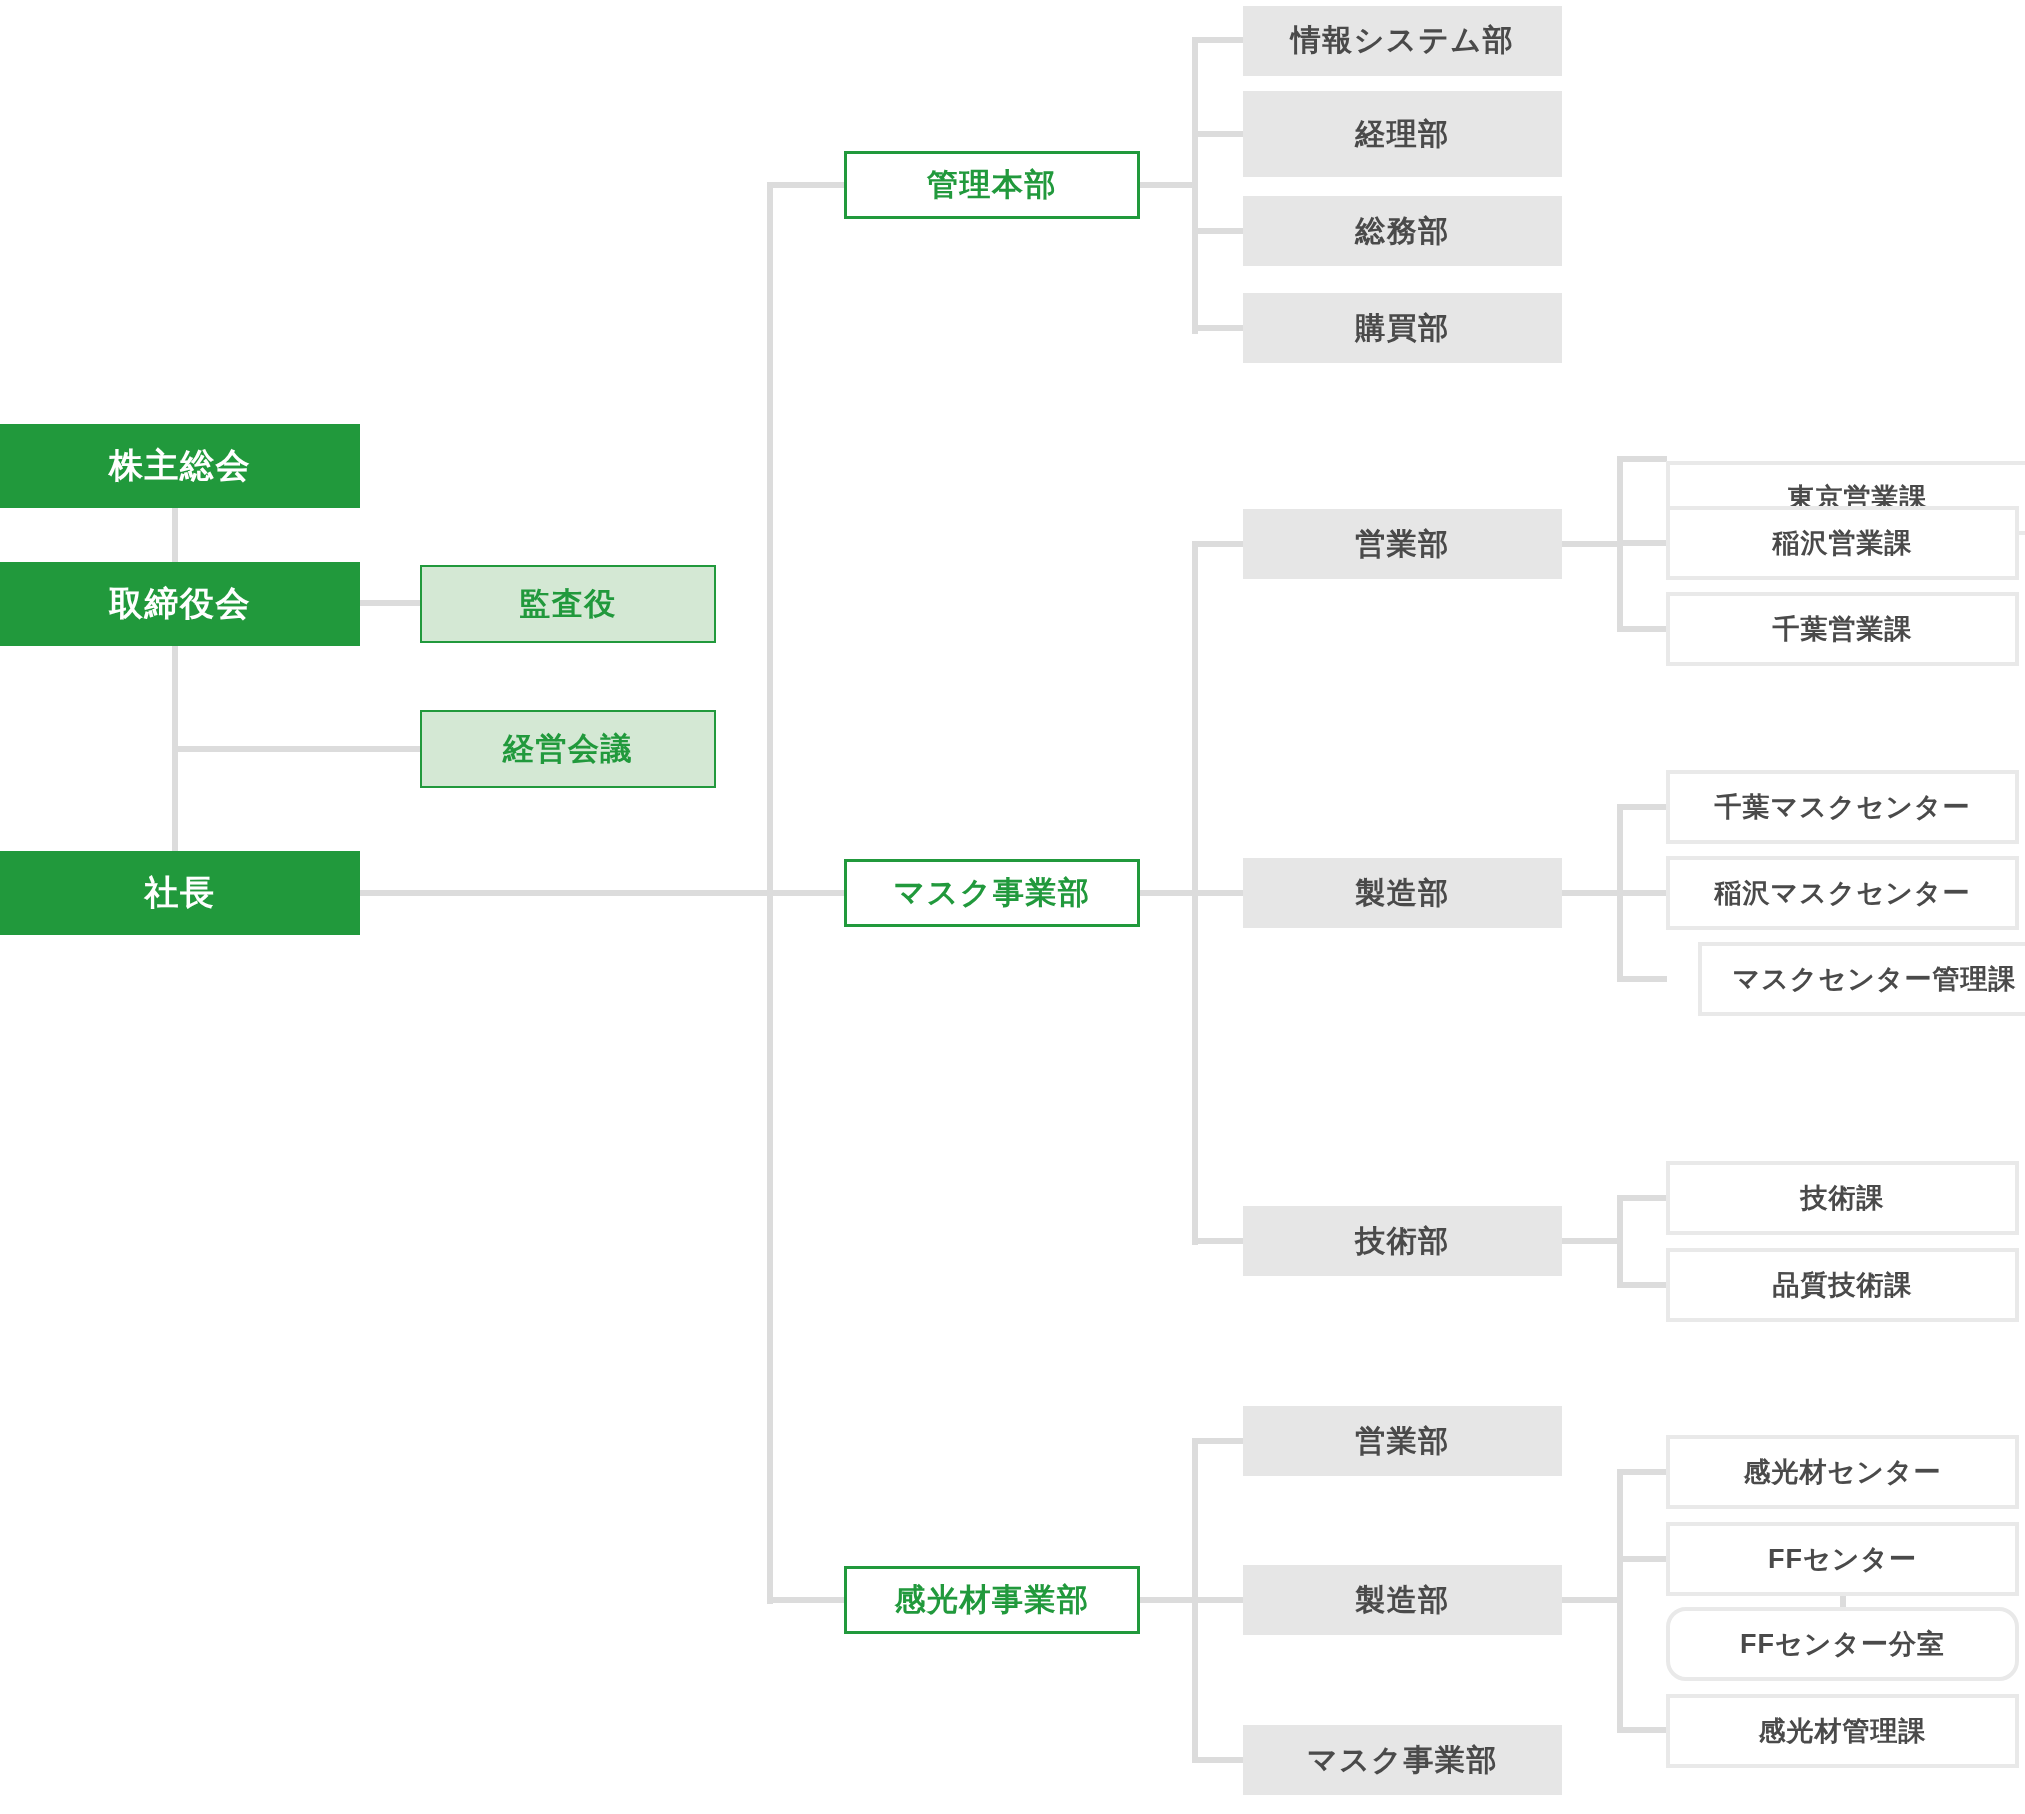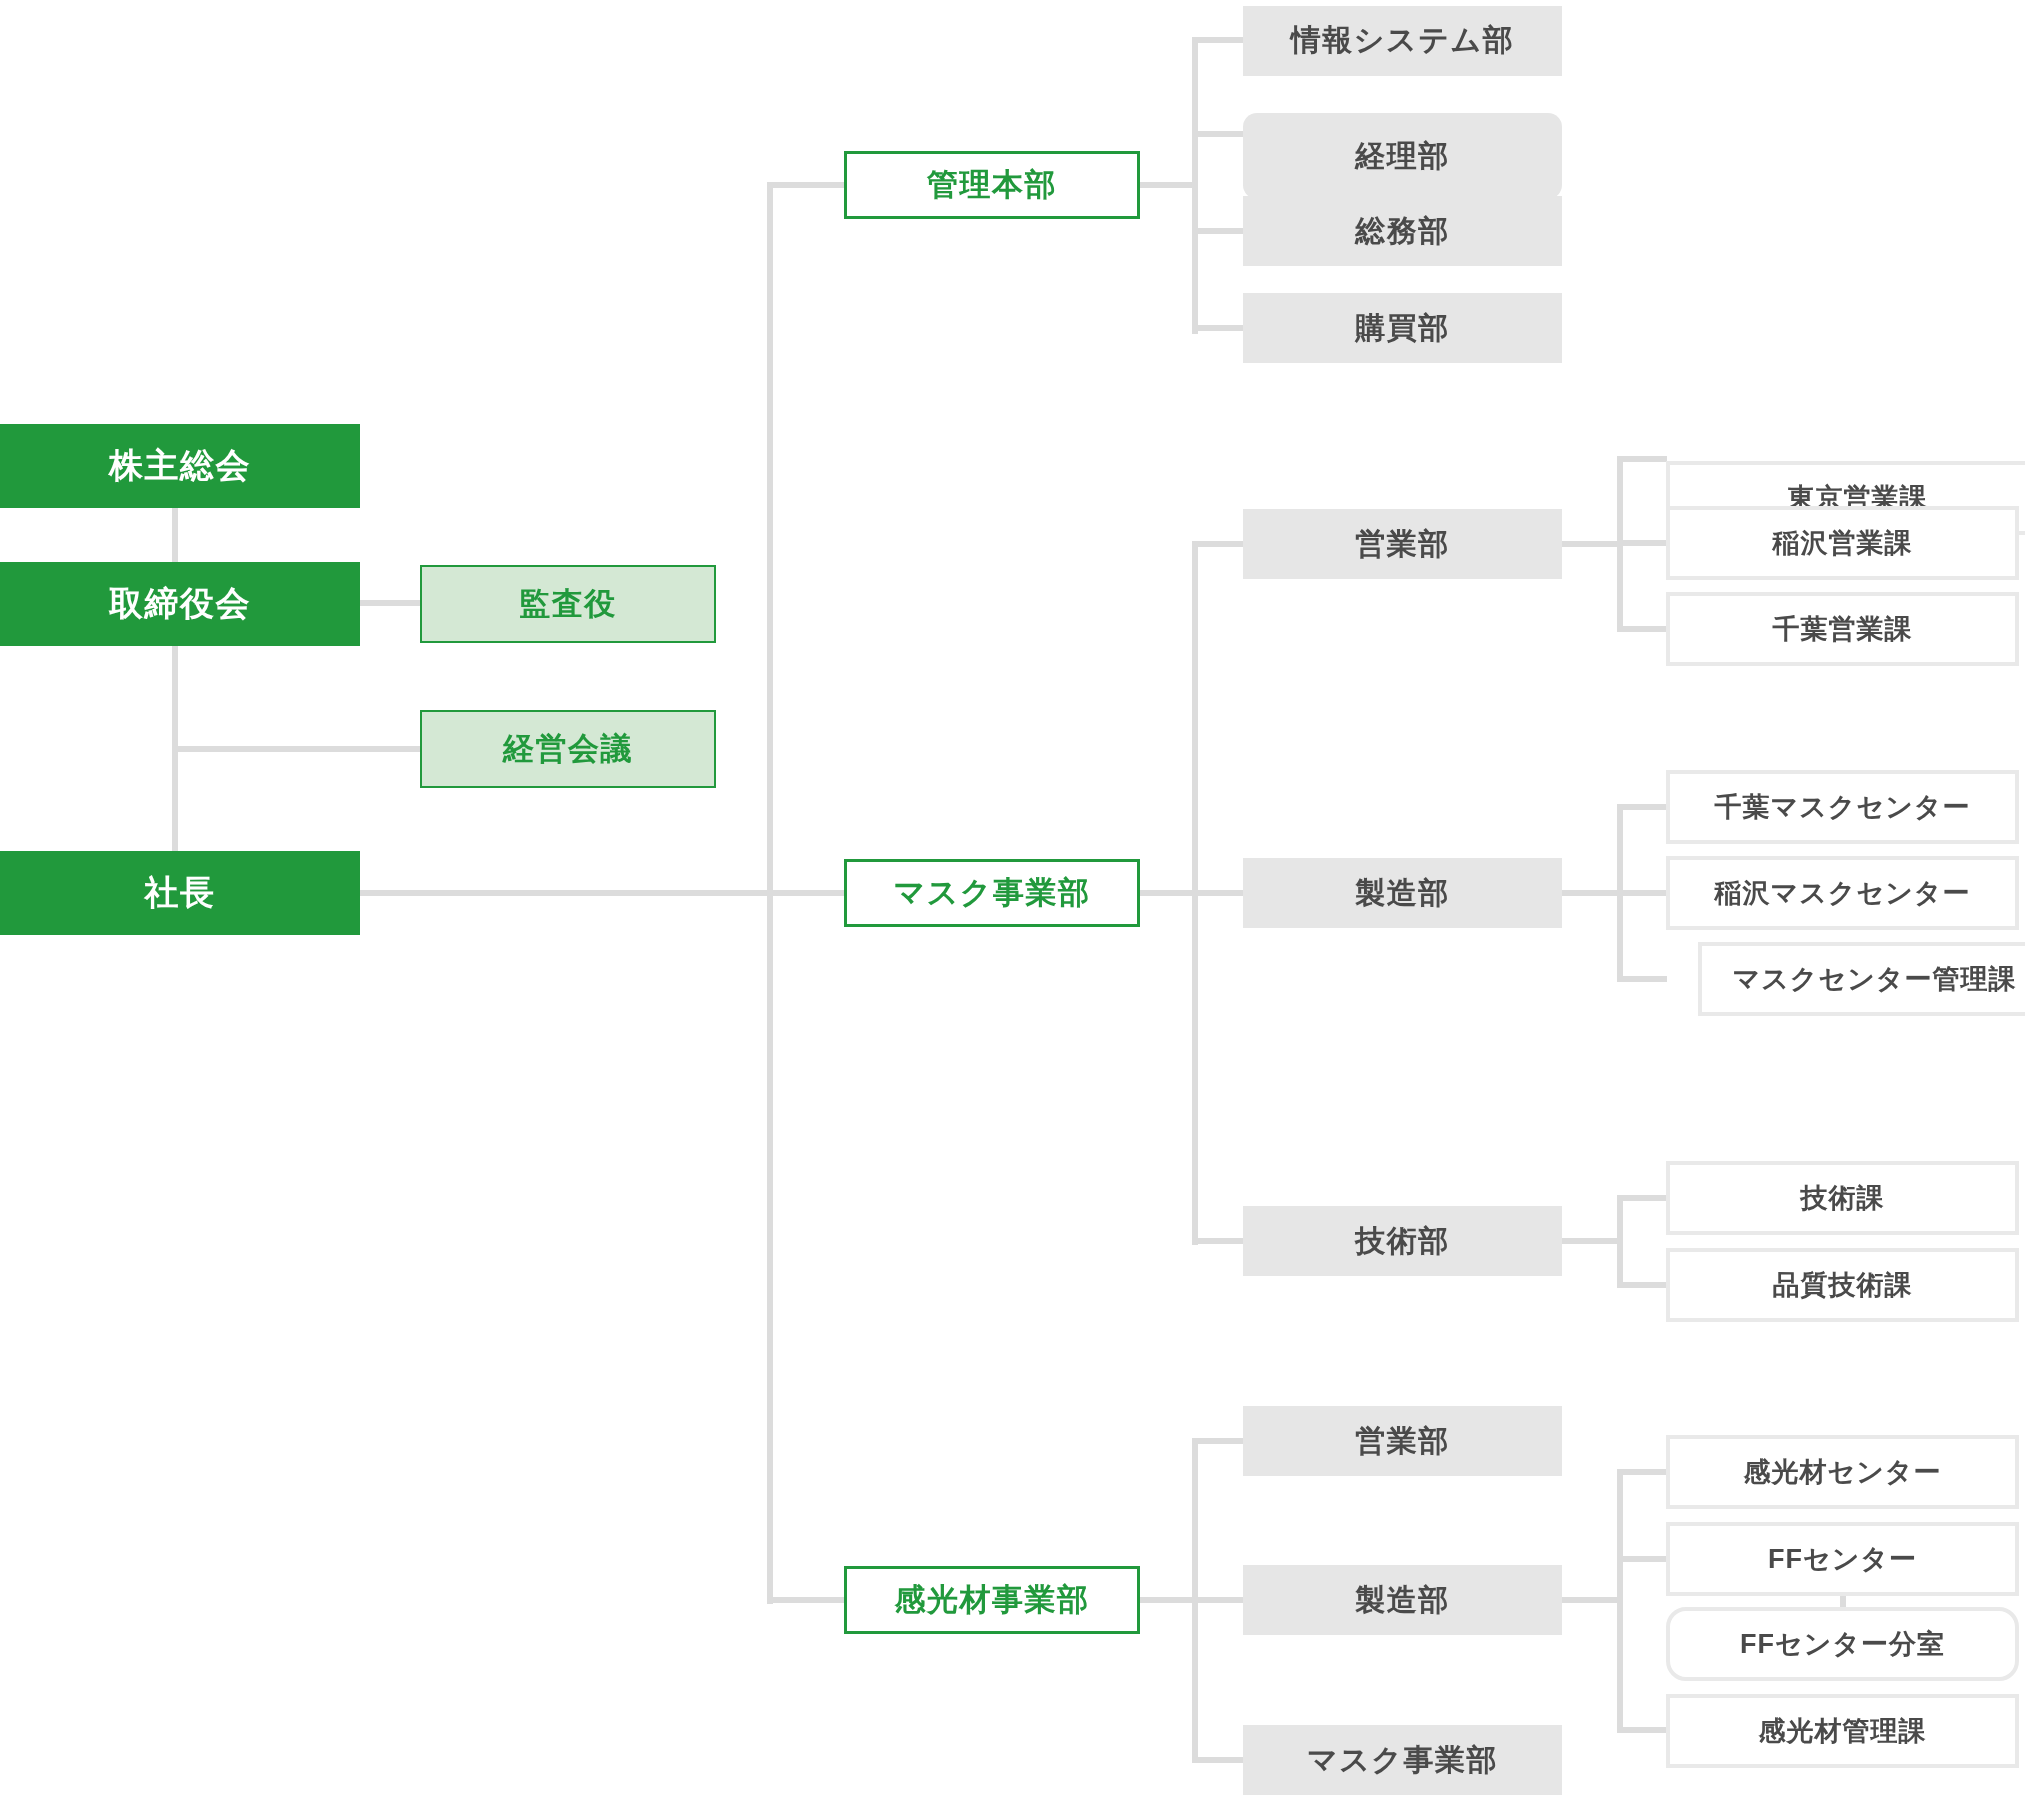--- a/index.html
+++ b/index.html
@@ -75,21 +75,21 @@
     <div class="line" style="left: 1840px; top: 1596px; width: 6px; height: 14px;"></div>
     <div class="node solid" style="left: 0px; top: 424px; width: 360px; height: 84px;">株主総会</div>
     <div class="node solid" style="left: 0px; top: 562px; width: 360px; height: 84px;">取締役会</div>
     <div class="node solid" style="left: 0px; top: 851px; width: 360px; height: 84px;">社長</div>
     <div class="node tint" style="left: 420px; top: 565px; width: 296px; height: 78px;">監査役</div>
     <div class="node tint" style="left: 420px; top: 710px; width: 296px; height: 78px;">経営会議</div>
     <div class="node outline-green" style="left: 844px; top: 151px; width: 296px; height: 68px;">管理本部</div>
     <div class="node outline-green" style="left: 844px; top: 859px; width: 296px; height: 68px;">マスク事業部</div>
     <div class="node outline-green" style="left: 844px; top: 1566px; width: 296px; height: 68px;">感光材事業部</div>
     <div class="node gray" style="left: 1243px; top: 5.6px; width: 319px; height: 70px;">情報システム部</div>
-    <div class="node gray" style="left: 1243px; top: 113px; width: 319px; height: 86px; border-radius: 14px;">経理部</div>
+    <div class="node gray" style="left: 1243px; top: 91px; width: 319px; height: 86px;">経理部</div>
     <div class="node gray" style="left: 1243px; top: 196px; width: 319px; height: 70px;">総務部</div>
     <div class="node gray" style="left: 1243px; top: 293px; width: 319px; height: 70px;">購買部</div>
     <div class="node gray" style="left: 1243px; top: 509px; width: 319px; height: 70px;">営業部</div>
     <div class="node gray" style="left: 1243px; top: 858px; width: 319px; height: 70px;">製造部</div>
     <div class="node gray" style="left: 1243px; top: 1206px; width: 319px; height: 70px;">技術部</div>
     <div class="node gray" style="left: 1243px; top: 1406px; width: 319px; height: 70px;">営業部</div>
     <div class="node gray" style="left: 1243px; top: 1565px; width: 319px; height: 70px;">製造部</div>
     <div class="node gray" style="left: 1243px; top: 1725px; width: 319px; height: 70px;">マスク事業部</div>
     <div class="node outline-gray" style="left: 1666px; top: 422px; width: 383px; height: 74px; margin-top: 39px;">東京営業課</div>
     <div class="node outline-gray" style="left: 1666px; top: 506px; width: 353px; height: 74px;">稲沢営業課</div>

